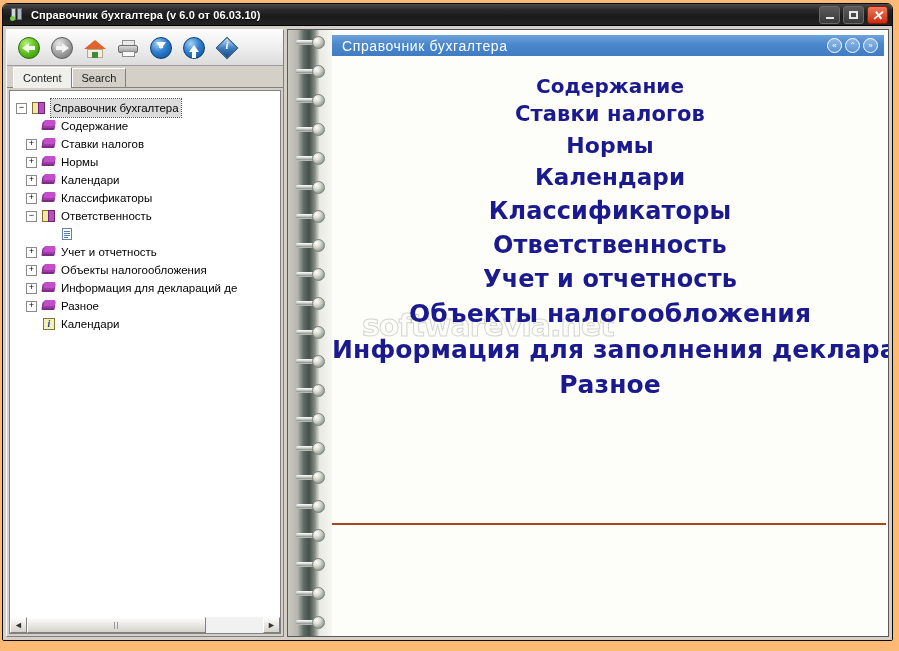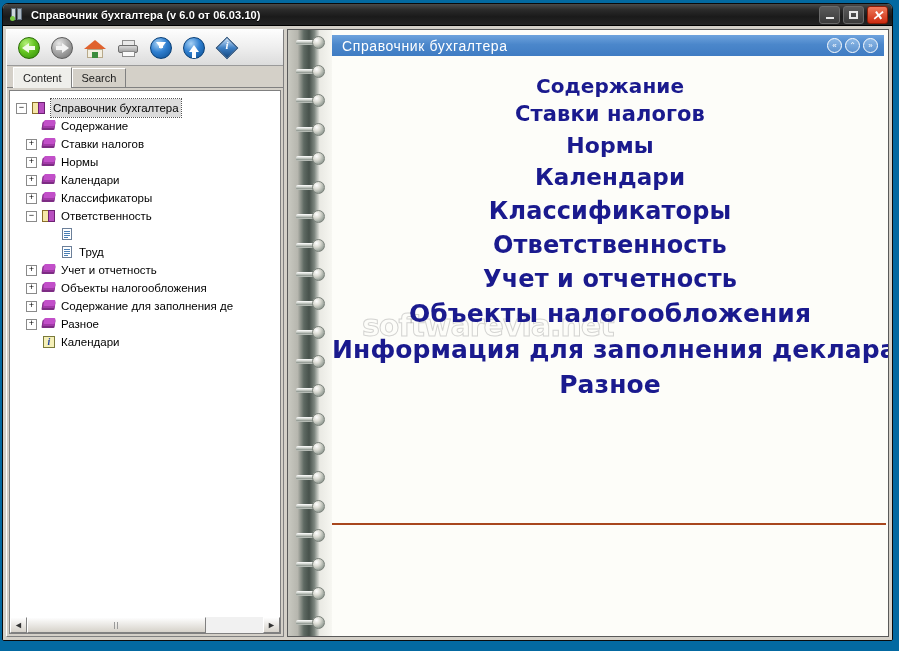--- a/index.html
+++ b/index.html
@@ -6,21 +6,21 @@
     margin: 0;
     padding: 0;
     background: #ffffff;
     font-family: "Liberation Sans", sans-serif;
   }
   #app {
     position: relative;
     width: 899px;
     height: 651px;
     overflow: hidden;
-    background: #0369a1;
+    background: #fdba74;
   }
 
   
   .window {
     position: absolute;
     left: 2px;
     top: 3px;
     width: 891px;
     height: 638px;
     border: 1px solid #0a0a0a;
@@ -576,31 +576,20 @@
               <div class="node ind2">
                 <span class="expander blank"></span>
                 <span class="ico ico-page">
                   <i class="pg1"></i>
                   <i class="pg2"></i>
                   <i class="pg3"></i>
                   <i class="pg4"></i>
                   <i class="pg5"></i>
                 </span>
               </div>
-              <div class="node ind2">
-                <span class="expander blank"></span>
-                <span class="ico ico-page">
-                  <i class="pg1"></i>
-                  <i class="pg2"></i>
-                  <i class="pg3"></i>
-                  <i class="pg4"></i>
-                  <i class="pg5"></i>
-                </span>
-                <span class="node-label">Труд</span>
-              </div>
               <div class="node ind1">
                 <span class="expander">+</span>
                 <span class="ico ico-book">
                   <i class="bk1"></i>
                   <i class="bk2"></i>
                   <i class="bk3"></i>
                 </span>
                 <span class="node-label">Учет и отчетность</span>
               </div>
               <div class="node ind1">
@@ -612,21 +601,21 @@
                 </span>
                 <span class="node-label">Объекты налогообложения</span>
               </div>
               <div class="node ind1">
                 <span class="expander">+</span>
                 <span class="ico ico-book">
                   <i class="bk1"></i>
                   <i class="bk2"></i>
                   <i class="bk3"></i>
                 </span>
-                <span class="node-label">Содержание для заполнения де</span>
+                <span class="node-label">Информация для деклараций де</span>
               </div>
               <div class="node ind1">
                 <span class="expander">+</span>
                 <span class="ico ico-book">
                   <i class="bk1"></i>
                   <i class="bk2"></i>
                   <i class="bk3"></i>
                 </span>
                 <span class="node-label">Разное</span>
               </div>

